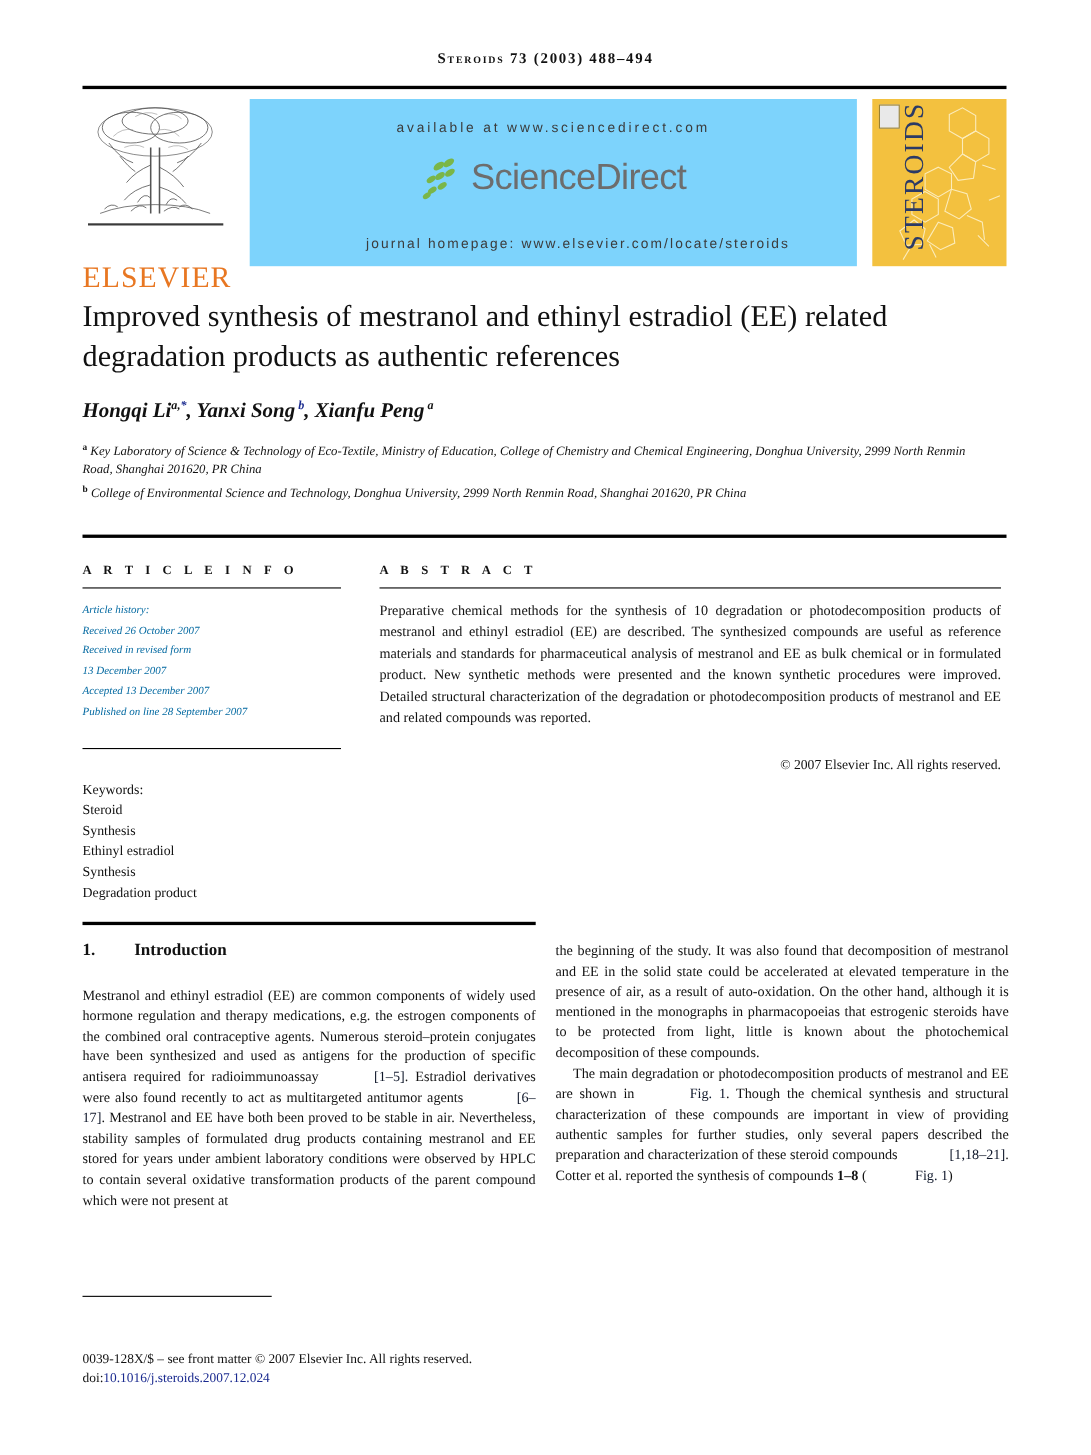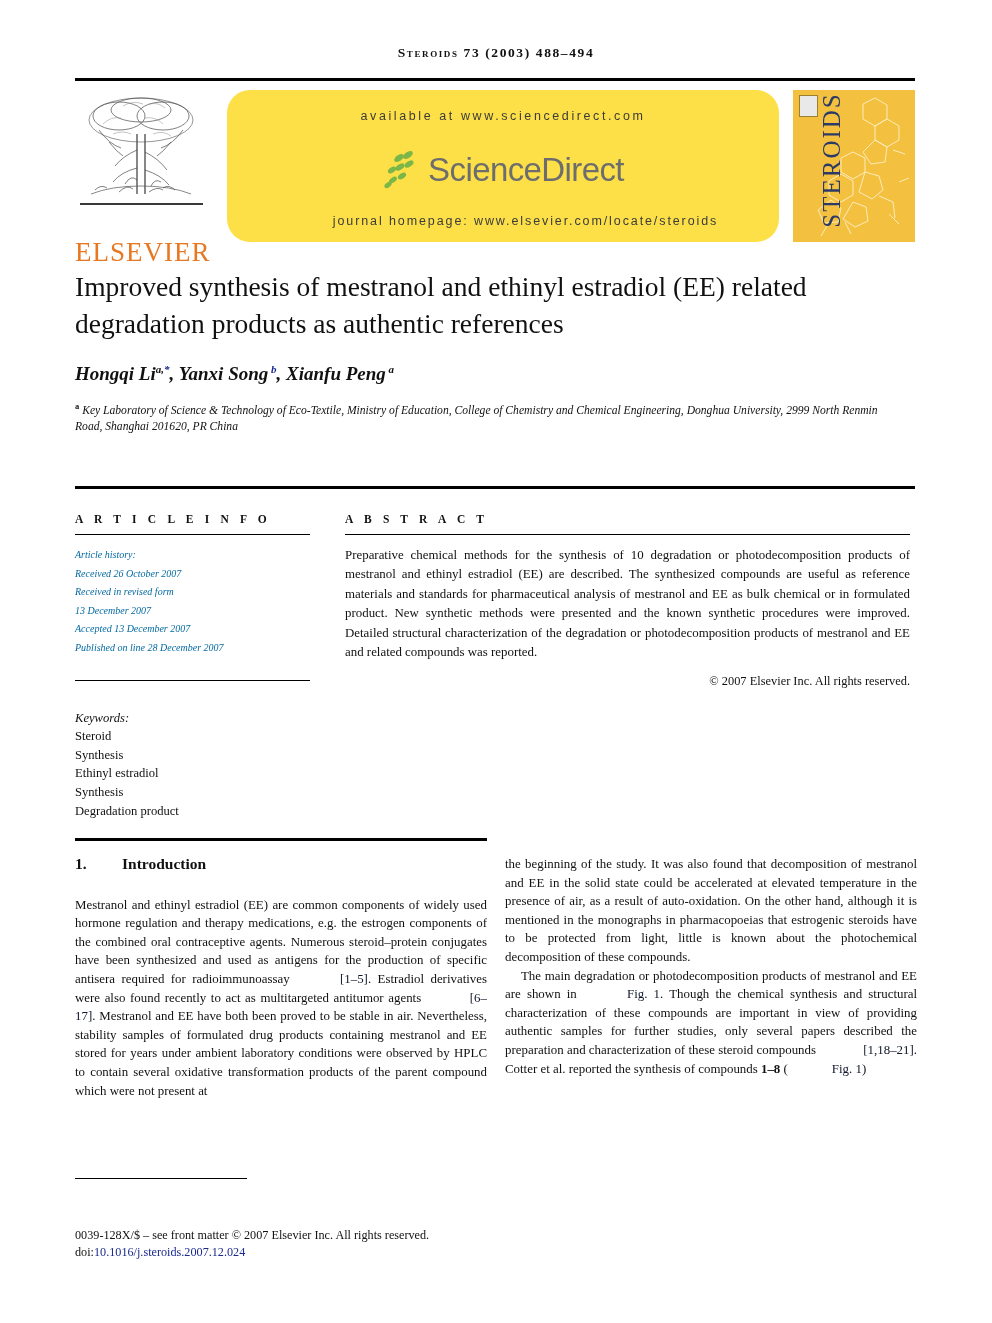--- a/index.html
+++ b/index.html
@@ -24,28 +24,27 @@
   .tree-box{position:absolute;left:4px;top:0;width:125px;height:118px;overflow:hidden;}
   .elsevier-word{
     position:absolute;left:0;top:116px;width:135px;text-align:center;
     color:#E87722;font-family:"Liberation Serif",serif;font-size:27px;
     letter-spacing:1px;line-height:1;margin-top:33px;
   }
   .elsevier-rule{position:absolute;left:5px;top:113px;width:123px;height:2px;background:#3a3a3a;}
 
   .sd-box{
     position:absolute;left:152px;top:6px;width:552px;height:152px;
-    background:#fde047;
-    border-radius:23px;
+    background:#7dd3fc;
   }
   .sd-avail{
     position:absolute;top:19px;left:0;width:552px;text-align:center;
     font-family:"Liberation Sans",sans-serif;font-size:12.5px;letter-spacing:2.6px;color:#3b3b3b;
   }
-  .sd-logo{position:absolute;left:0;top:52px;width:552px;height:56px;display:flex;align-items:center;justify-content:center;gap:6px;}
+  .sd-logo{position:absolute;left:0;top:52px;width:552px;height:56px;display:flex;align-items:flex-start;justify-content:center;gap:6px;}
   .sd-word{
     font-family:"Liberation Sans",sans-serif;font-size:33px;color:#6d6d6d;letter-spacing:-.6px;
   }
   .sd-home{
     position:absolute;top:124px;left:0;width:597px;text-align:center;
     font-family:"Liberation Sans",sans-serif;font-size:12.5px;letter-spacing:1.9px;color:#3b3b3b;
   }
 
   .cover{
     position:absolute;left:718px;top:6px;width:122px;height:152px;
@@ -80,23 +79,23 @@
   .sec-head{
     font-family:"Liberation Serif",serif;font-size:11.5px;font-weight:700;
     letter-spacing:4.2px;color:#111;
   }
   .info-col{position:absolute;left:75px;top:513px;width:235px;}
   .abs-col{position:absolute;left:345px;top:513px;width:565px;}
   .hair{width:100%;height:1px;background:#000;margin:9px 0 11px 0;}
   .hist{font-size:10px;line-height:18.6px;font-style:italic;color:#0369a1;}
   .hist .lbl{font-style:italic;}
   .kw{font-size:12.6px;line-height:18.6px;color:#111;}
-  .kw .lbl{font-style:italic;margin-top:28px;}
+  .kw .lbl{margin-top:28px;}
   .abs-text{font-size:12.9px;line-height:19.4px;text-align:justify;color:#111;}
-  .copyright{margin-top:12px;text-align:right;font-size:12.4px;color:#111;}
+  .copyright{margin-top:26px;text-align:right;font-size:12.4px;color:#111;}
 
   
   .body-rule{position:absolute;left:75px;top:838px;width:412px;height:3px;background:#000;}
   .col{position:absolute;top:855px;width:412px;font-size:12.9px;line-height:18.6px;text-align:justify;color:#111;}
   .col-l{left:75px;}
   .col-r{left:505px;}
   .h1{font-size:15.5px;font-weight:700;margin:0 0 22px 0;}
   .h1 .num{display:inline-block;width:47px;}
   .col p{margin:0;text-indent:0;}
   .col p.ind{text-indent:16px;}
@@ -188,34 +187,35 @@
   <div class="title">Improved synthesis of mestranol and ethinyl estradiol (EE) related degradation products as authentic references</div>
 
   <div class="authors">
     <span>Hongqi Li<sup>a,</sup><sup style="color:#1a2a8f">*</sup></span><span>,
     </span><span>Yanxi Song<sup style="color:#1a2a8f"> b</sup></span><span>,
     </span><span>Xianfu Peng<sup> a</sup></span>
   </div>
 
   <div class="aff">
     <div><sup>a</sup> <span>Key Laboratory of Science &amp; Technology of Eco-Textile, Ministry of Education, College of Chemistry and Chemical Engineering, Donghua University, 2999 North Renmin Road, Shanghai 201620, PR China</span></div>
+    <div><sup>b</sup> <span>College of Environmental Science and Technology, Donghua University, 2999 North Renmin Road, Shanghai 201620, PR China</span></div>
   </div>
 
   <div class="rule-thick" style="left:75px;top:486px;width:840px;height:3px;"></div>
 
   <div class="info-col">
     <div class="sec-head">A R T I C L E   I N F O</div>
     <div class="hair"></div>
     <div class="hist">
       <div class="lbl">Article history:</div>
       <div>Received 26 October 2007</div>
       <div>Received in revised form</div>
       <div>13 December 2007</div>
       <div>Accepted 13 December 2007</div>
-      <div>Published on line 28 December 2007</div>
+      <div>Published on line 28 September 2007</div>
     </div>
     <div class="hair" style="margin-top:22px;"></div>
     <div class="kw">
       <div class="lbl">Keywords:</div>
       <div>Steroid</div>
       <div>Synthesis</div>
       <div>Ethinyl estradiol</div>
       <div>Synthesis</div>
       <div>Degradation product</div>
     </div>

